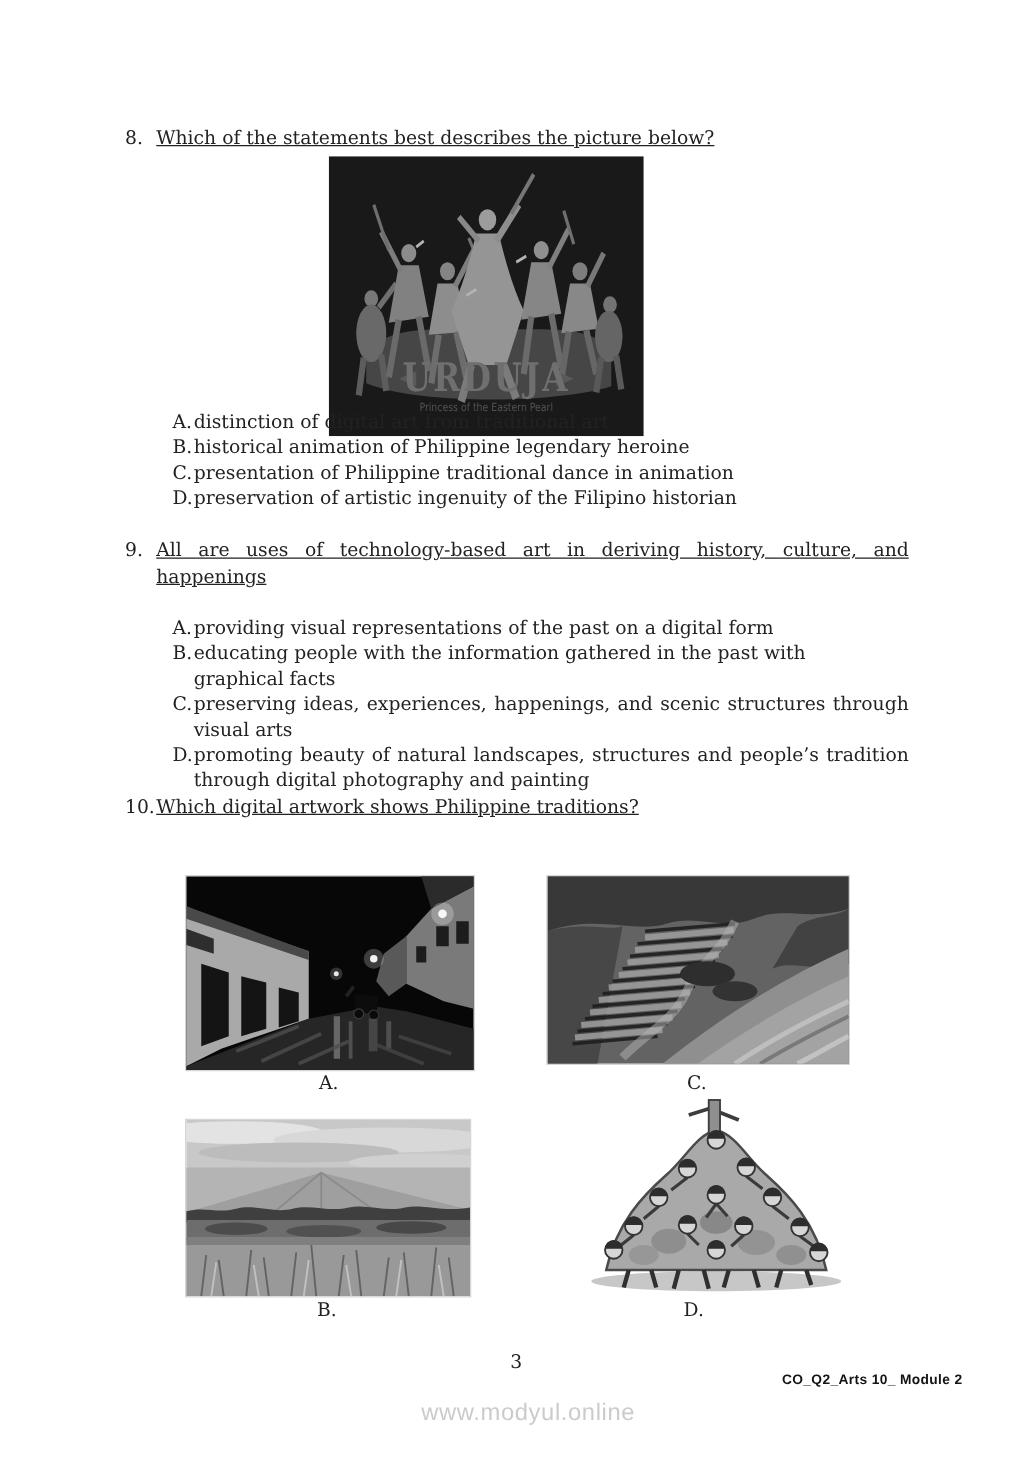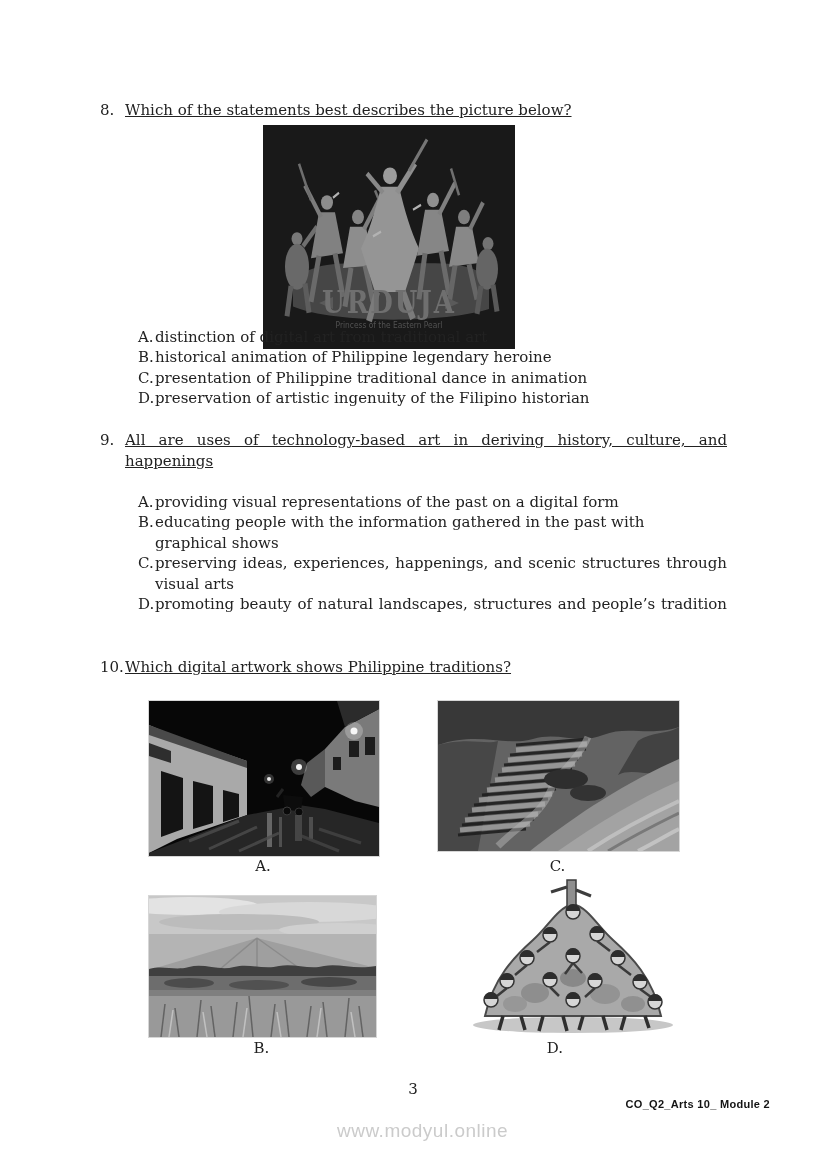--- a/index.html
+++ b/index.html
@@ -117,39 +117,40 @@
     <div class="opt">
       <span class="ol">A.</span>
       <span class="ot">
         <span class="line">providing visual representations of the past on a digital form</span>
       </span>
     </div>
     <div class="opt">
       <span class="ol">B.</span>
       <span class="ot">
         <span class="line">educating people with the information gathered in the past with</span>
-        <span class="line">graphical shows</span>
+        <span class="line">graphical facts</span>
       </span>
     </div>
     <div class="opt">
       <span class="ol">C.</span>
       <span class="ot">
         <span class="line just">preserving ideas, experiences, happenings, and scenic structures through</span>
         <span class="line">visual arts</span>
       </span>
     </div>
     <div class="opt">
       <span class="ol">D.</span>
       <span class="ot">
         <span class="line just">promoting beauty of natural landscapes, structures and people’s tradition</span>
+        <span class="line">through digital photography and painting</span>
       </span>
     </div>
   </div>
 
-  <div class="q" style="top:657px">
+  <div class="q" style="top:635px">
     <span class="qnum">10.</span>
     <div class="qtext">Which digital artwork shows Philippine traditions?</div>
   </div>
 
   <div class="figwrap bordered" style="left:148px;top:700px;width:230px;height:155px">
     <svg viewBox="0 0 230 155" preserveAspectRatio="none">
       <rect width="230" height="155" fill="#070707"></rect>
       <polygon points="0,24 28,36 98,60 98,114 28,138 0,152" fill="#a9a9a9"></polygon>
       <polygon points="0,24 98,60 98,67 0,34" fill="#494949"></polygon>
       <polygon points="0,42 22,50 22,62 0,55" fill="#2e2e2e"></polygon>

